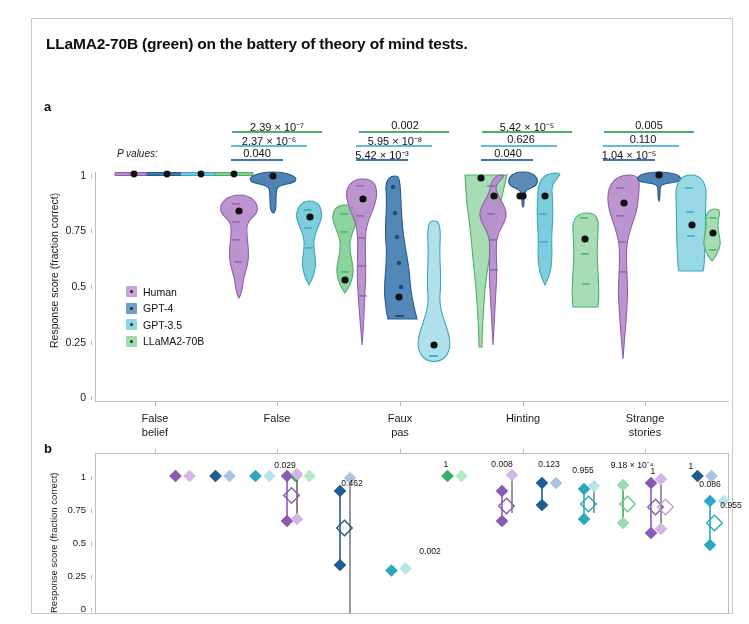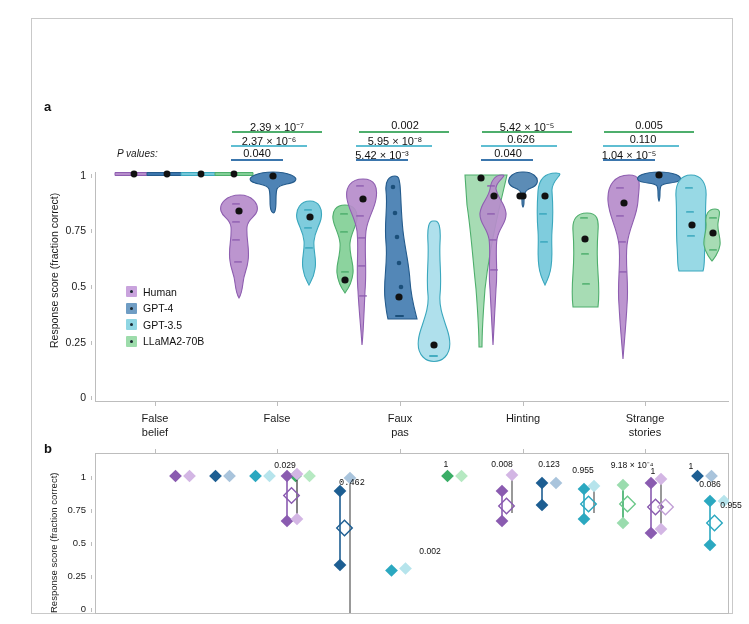--- a/index.html
+++ b/index.html
@@ -25,20 +25,21 @@
   .vio{position:absolute;}
   .pb{position:absolute;font-size:8.6px;color:#111;white-space:nowrap;text-align:center;}
 </style>
 </head>
 <body>
 
 <div id="page">
   <div id="frame"></div>
 
   <div class="cap">
+    <div>LLaMA2-70B (green) on the battery of theory of mind tests.</div>
   </div>
 
   <div class="panel-letter" style="left:44px;top:99px;">a</div>
 
   <div class="axis-label" style="left:48px;top:348px;">Response score (fraction correct)</div>
 
   <div class="axis-line" style="left:95px;top:172px;width:1px;height:229px;"></div>
   <div class="axis-line" style="left:95px;top:401px;width:634px;height:1px;"></div>
 
   <div class="tick-mark" style="left:91px;top:174px;"></div>
@@ -365,21 +366,21 @@
     <g>
       <line x1="652" y1="64" x2="652" y2="86" stroke="#3aad66" stroke-width="1.6"></line>
       <rect x="647.5" y="59.5" width="9" height="9" transform="rotate(45 652 64)" fill="#3aad66"></rect>
       <rect x="647.5" y="81.5" width="9" height="9" transform="rotate(45 652 86)" fill="#3aad66"></rect>
       <rect x="661.5" y="66.5" width="9" height="9" transform="rotate(45 666 71)" fill="#b6e9c2"></rect>
       <rect x="651" y="66.5" width="11" height="11" transform="rotate(45 656.5 72)" fill="none" stroke="#7fcf97" stroke-width="1.4"></rect>
     </g>
   </svg>
 
   <div class="pb" style="left:260px;top:460px;width:50px;">0.029</div>
-  <div class="pb" style="left:327px;top:478px;width:50px;font-family:Liberation Mono, monospace;">0.462</div>
+  <div class="pb" style="left:327px;top:478px;width:50px;">0.462</div>
   <div class="pb" style="left:405px;top:546px;width:50px;">0.002</div>
   <div class="pb" style="left:431px;top:459px;width:30px;">1</div>
   <div class="pb" style="left:477px;top:459px;width:50px;">0.008</div>
   <div class="pb" style="left:524px;top:459px;width:50px;">0.123</div>
   <div class="pb" style="left:558px;top:465px;width:50px;">0.955</div>
   <div class="pb" style="left:594px;top:459px;width:76px;">9.18 × 10⁻⁴</div>
   <div class="pb" style="left:638px;top:466px;width:30px;">1</div>
   <div class="pb" style="left:676px;top:461px;width:30px;">1</div>
   <div class="pb" style="left:685px;top:479px;width:50px;">0.086</div>
   <div class="pb" style="left:706px;top:500px;width:50px;">0.955</div>

